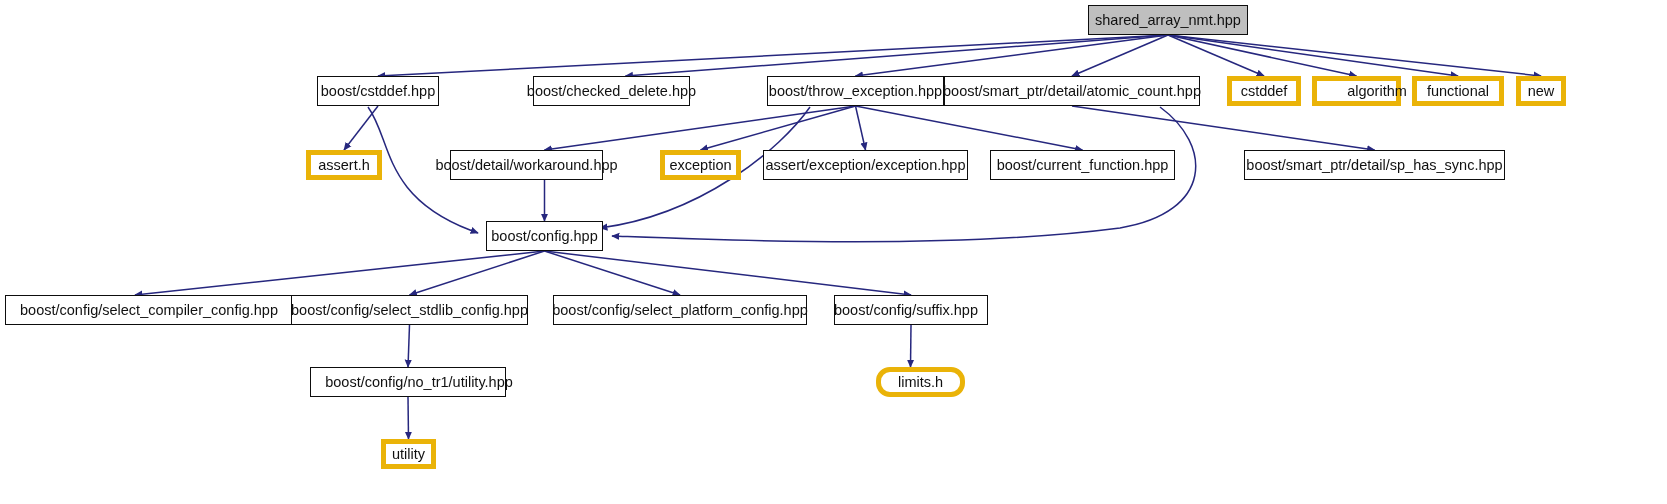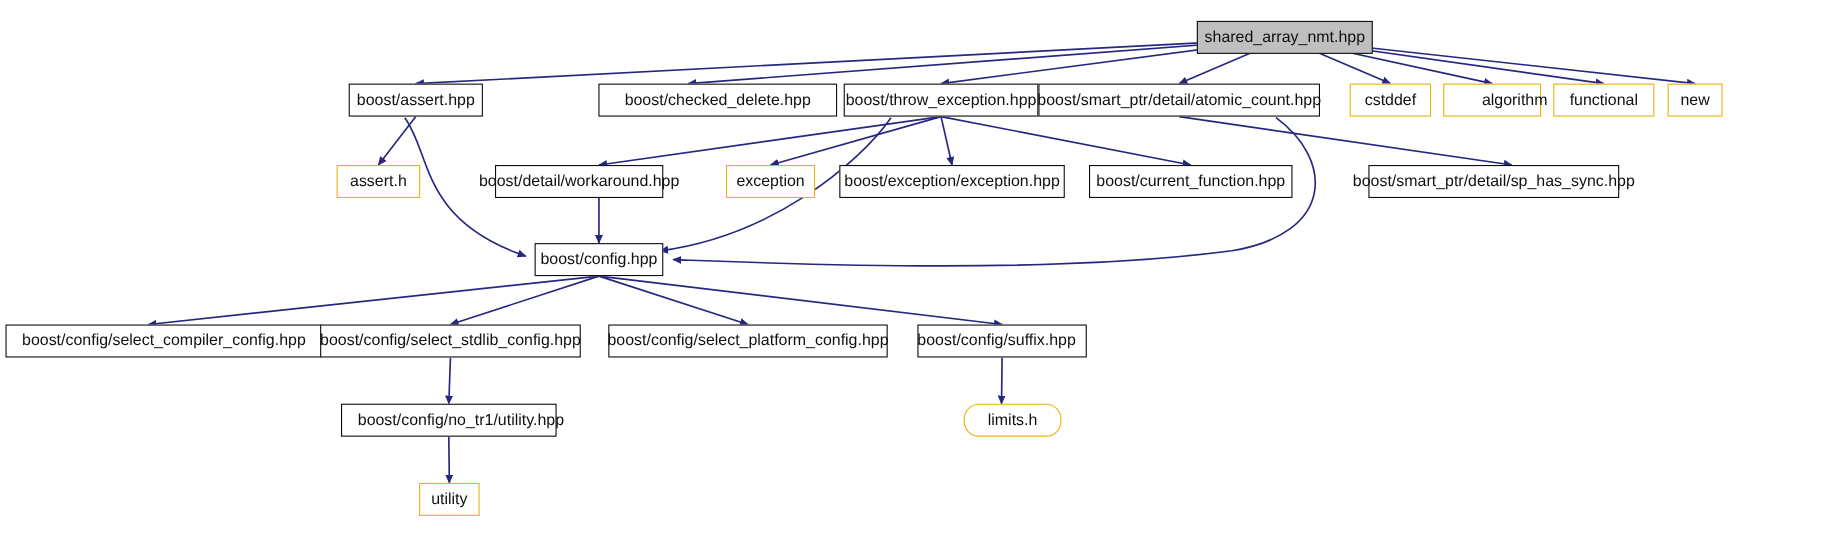--- a/index.html
+++ b/index.html
@@ -24,34 +24,33 @@
     pointer-events: none;
   }
   .node {
     position: absolute;
     box-sizing: border-box;
     display: flex;
     align-items: center;
     justify-content: center;
     height: 30px;
     background: #ffffff;
-    border: 1px solid #eab308;
+    border: 5px solid #eab308;
     font-size: 14.5px;
     color: #101010;
     white-space: nowrap;
     letter-spacing: 0.0px;
     z-index: 2;
   }
   .node.solid {
     border: 1.6px solid #0d0d0d;
   }
   .node.root {
     background: #bfbfbf;
     border: 1.6px solid #0d0d0d;
-    margin-top: 14px;
   }
   .node-label {
     display: block;
     line-height: 1;
     padding: 0 9px;
   }
 </style>
 </head>
 <body>
 
@@ -86,23 +85,23 @@
       <path d="M 544.5 251 L 911 295" fill="none" stroke="#26277e" stroke-width="1.5" marker-end="url(#arrow)"></path>
       <path d="M 409.5 325 L 408 367" fill="none" stroke="#26277e" stroke-width="1.5" marker-end="url(#arrow)"></path>
       <path d="M 911 325 L 910.5 367" fill="none" stroke="#26277e" stroke-width="1.5" marker-end="url(#arrow)"></path>
       <path d="M 408 397 L 408.5 439" fill="none" stroke="#26277e" stroke-width="1.5" marker-end="url(#arrow)"></path>
     </svg>
   <div id="node-layer">
       <div class="node root" style="left: 1088px; top: 5px; width: 160px;">
         <span class="node-label">shared_array_nmt.hpp</span>
       </div>
       <div class="node solid" style="left: 317px; top: 76px; width: 122px;">
-        <span class="node-label">boost/assert.hpp</span>
+        <span class="node-label">boost/cstddef.hpp</span>
       </div>
-      <div class="node solid" style="left: 544px; top: 76px; width: 217px; justify-content: center;">
+      <div class="node solid" style="left: 533px; top: 76px; width: 157px; justify-content: center;">
         <span class="node-label">boost/checked_delete.hpp</span>
       </div>
       <div class="node solid" style="left: 767px; top: 76px; width: 177px;">
         <span class="node-label">boost/throw_exception.hpp</span>
       </div>
       <div class="node solid" style="left: 944px; top: 76px; width: 256px;">
         <span class="node-label">boost/smart_ptr/detail/atomic_count.hpp</span>
       </div>
       <div class="node light" style="left: 1227px; top: 76px; width: 74px;">
         <span class="node-label">cstddef</span>
@@ -119,26 +118,26 @@
       <div class="node light" style="left: 306px; top: 150px; width: 76px;">
         <span class="node-label">assert.h</span>
       </div>
       <div class="node solid" style="left: 450px; top: 150px; width: 153px;">
         <span class="node-label">boost/detail/workaround.hpp</span>
       </div>
       <div class="node light" style="left: 660px; top: 150px; width: 81px;">
         <span class="node-label">exception</span>
       </div>
       <div class="node solid" style="left: 763px; top: 150px; width: 205px;">
-        <span class="node-label">boost/exception/exception.hpp</span>
+        <span class="node-label">assert/exception/exception.hpp</span>
       </div>
       <div class="node solid" style="left: 990px; top: 150px; width: 185px;">
         <span class="node-label">boost/current_function.hpp</span>
       </div>
-      <div class="node solid" style="left: 1244px; top: 150px; width: 228px;">
+      <div class="node solid" style="left: 1244px; top: 150px; width: 261px;">
         <span class="node-label">boost/smart_ptr/detail/sp_has_sync.hpp</span>
       </div>
       <div class="node solid" style="left: 486px; top: 221px; width: 117px;">
         <span class="node-label">boost/config.hpp</span>
       </div>
       <div class="node solid" style="left: 5px; top: 295px; width: 288px;">
         <span class="node-label">boost/config/select_compiler_config.hpp</span>
       </div>
       <div class="node solid" style="left: 291px; top: 295px; width: 237px;">
         <span class="node-label">boost/config/select_stdlib_config.hpp</span>

